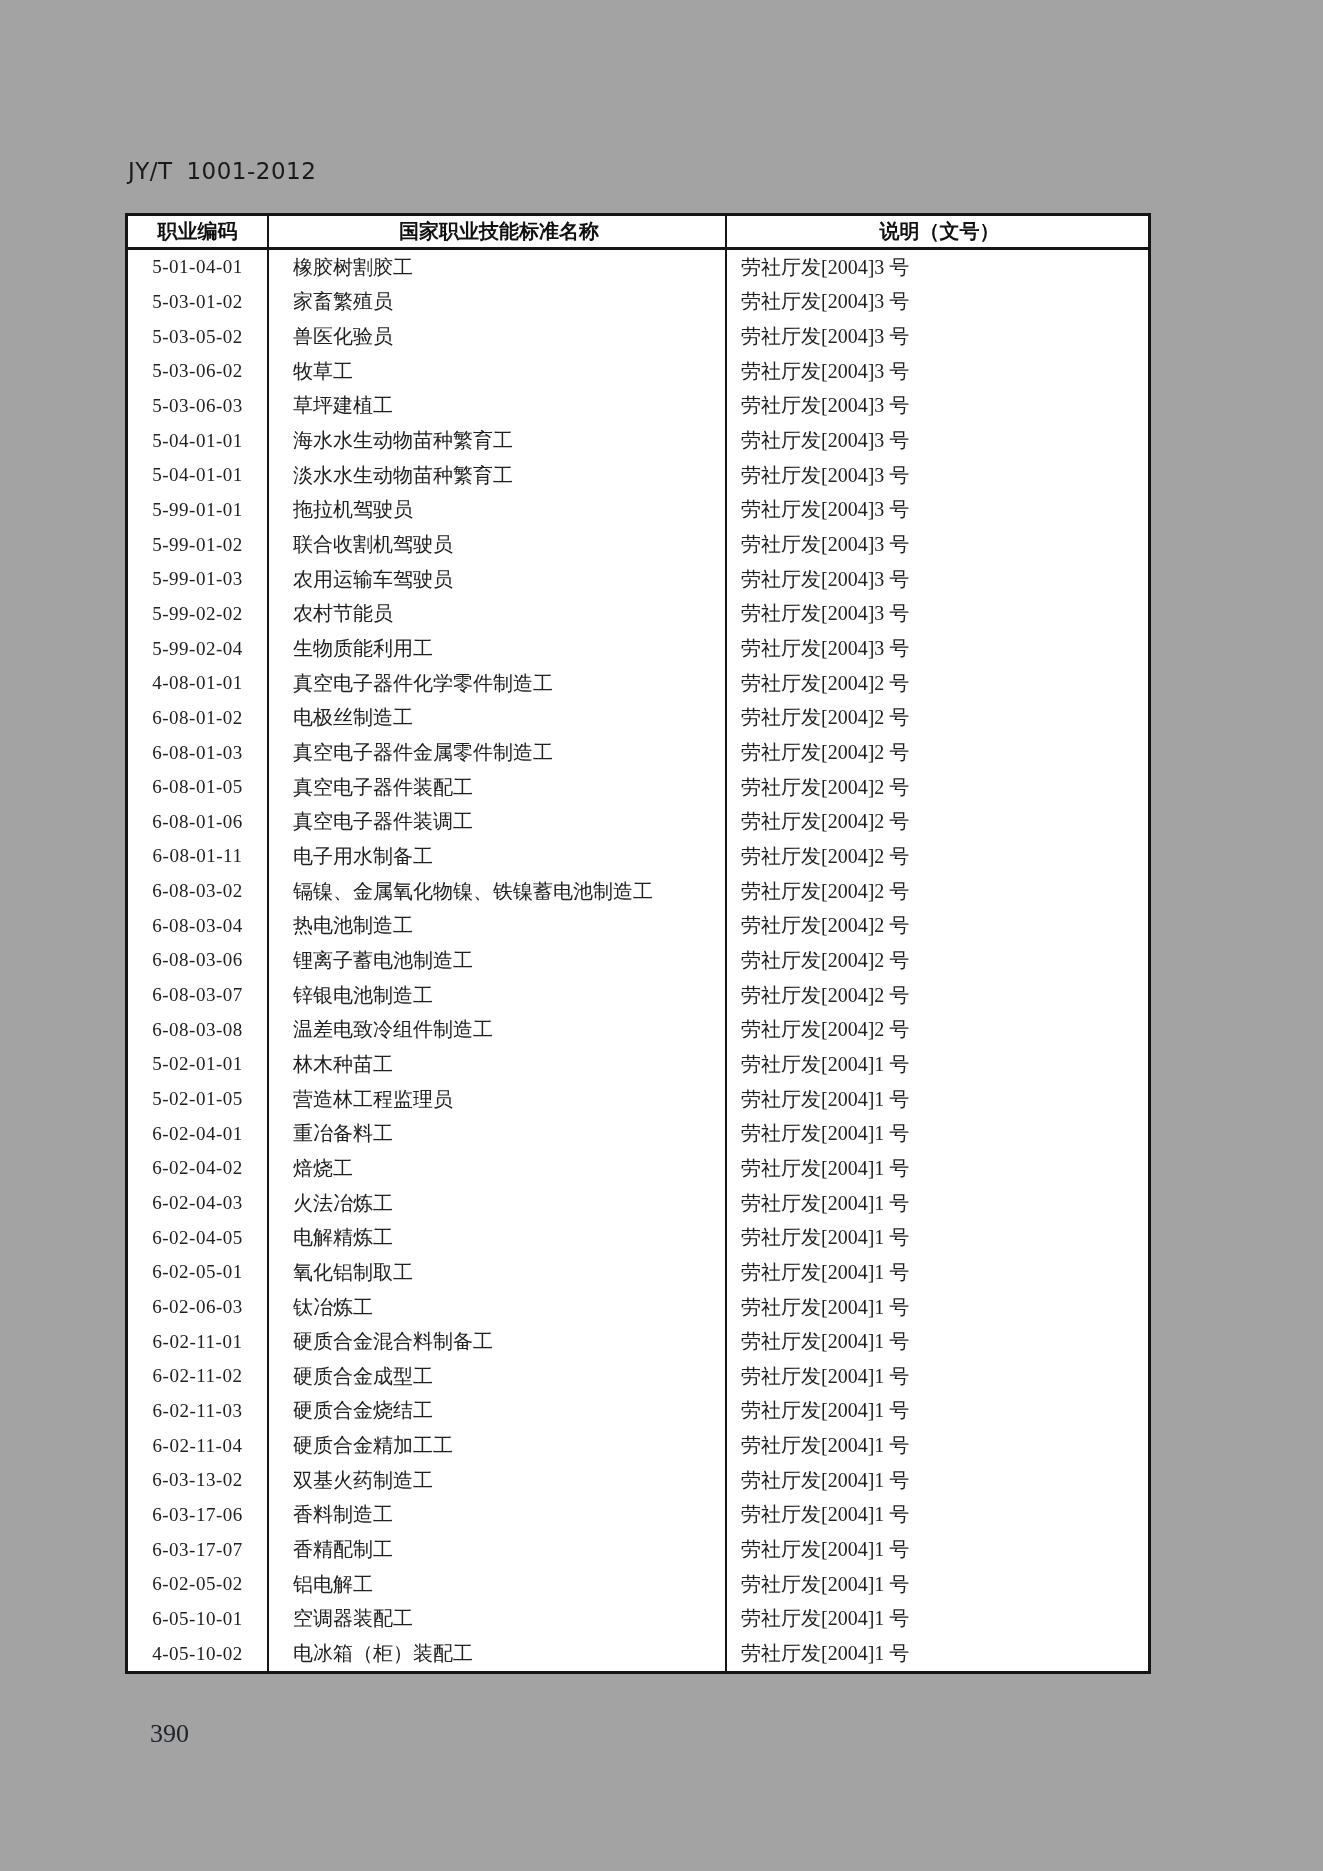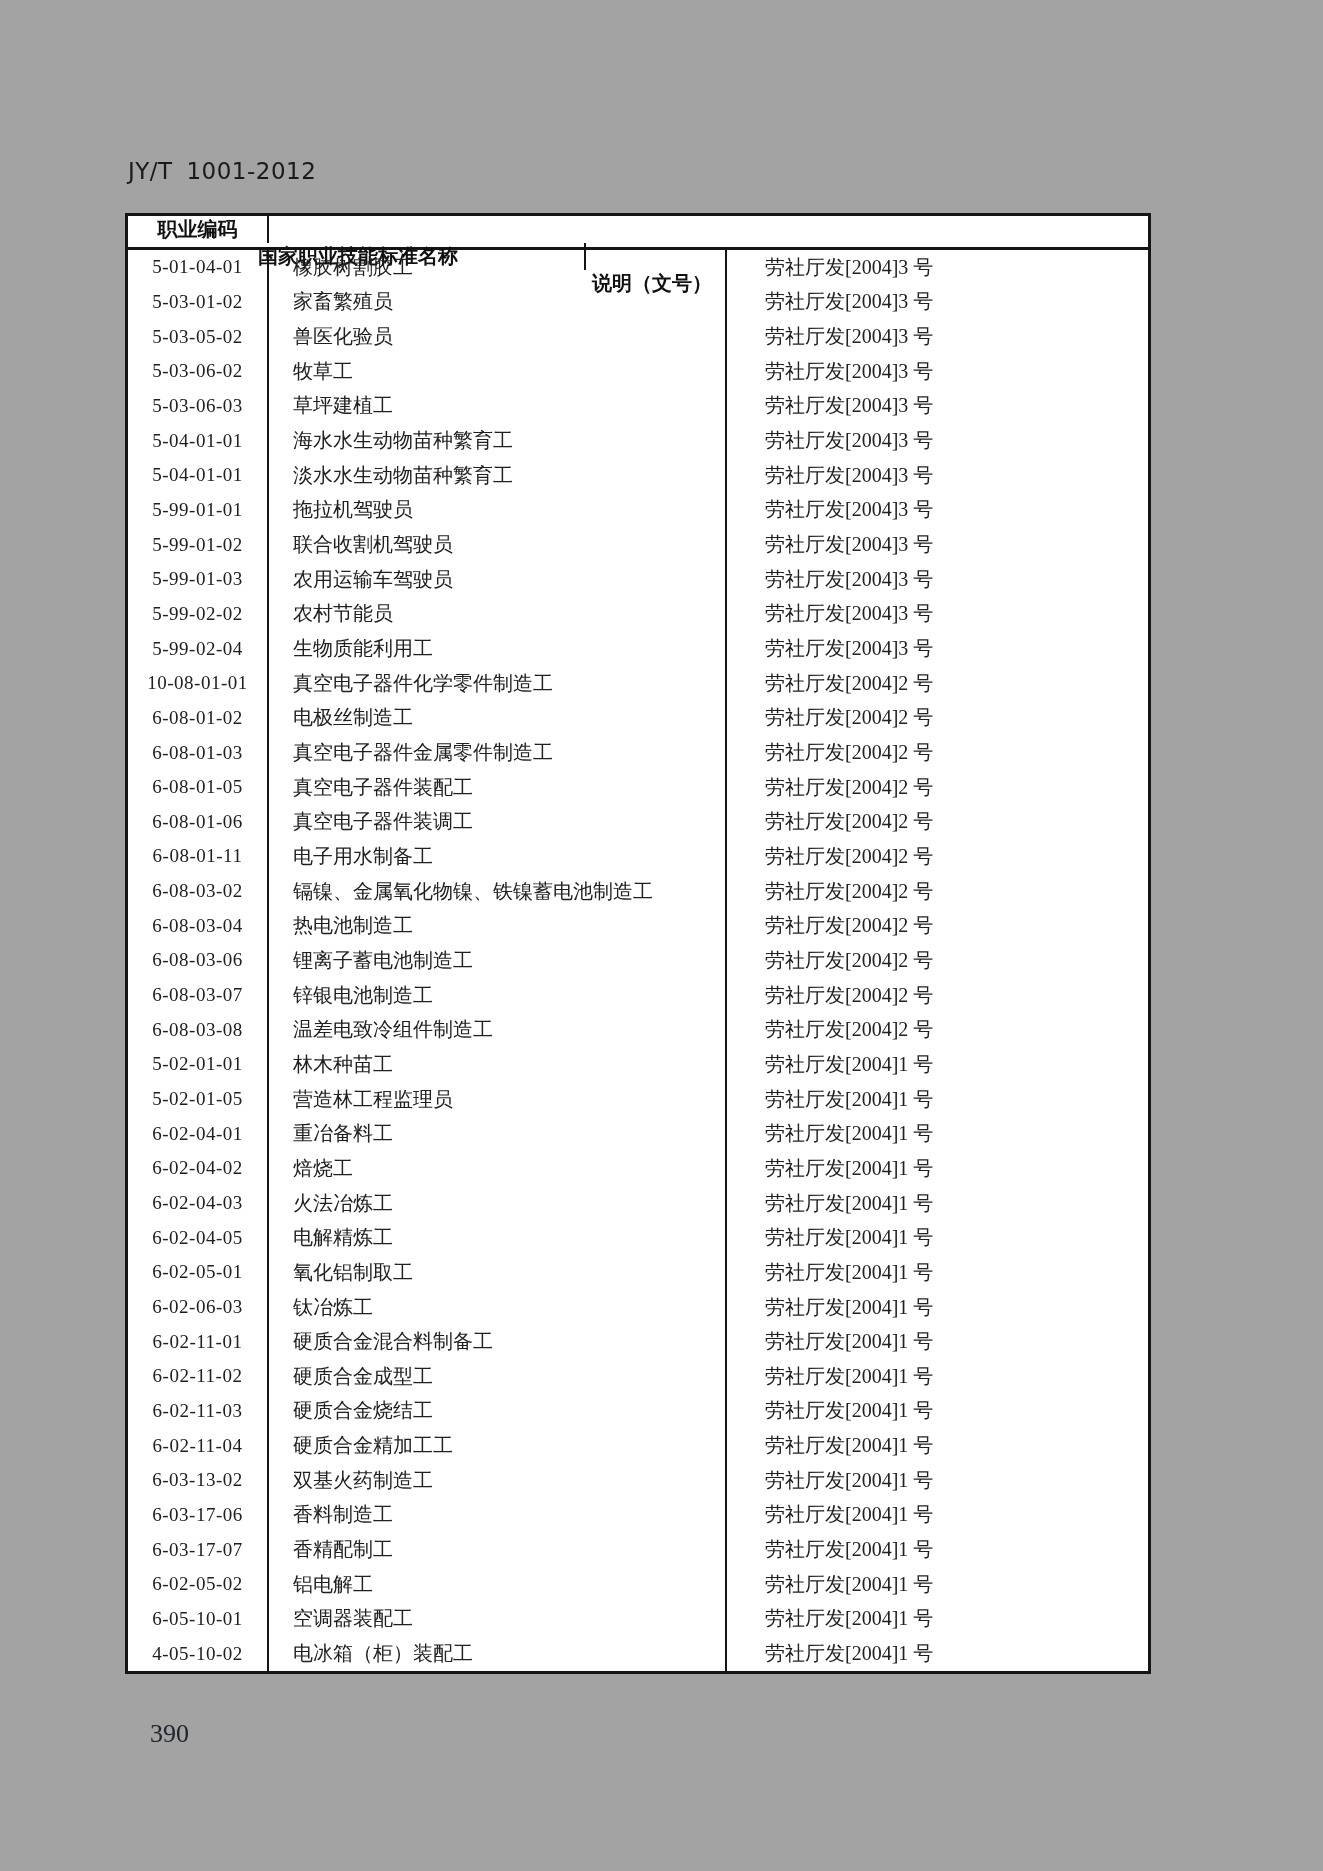--- a/index.html
+++ b/index.html
@@ -27,35 +27,34 @@
     border: 3px solid #151515;
     background: #fff;
   }
   .thead {
     display: flex; align-items: center;
     height: 34px;
     border-bottom: 3px solid #151515;
     font-family: "DejaVu Sans", sans-serif;
     font-weight: bold; font-size: 20px;
     color: #111;
-    flex-direction: column;
   }
   .tbody { width: 100%; }
   .trow {
     display: flex; align-items: center;
     height: 34.66px;
     font-size: 20px;
     color: #202020;
   }
   .c1 { width: 141px; text-align: center; border-right: 2px solid #151515; align-self: stretch;
         display: flex; align-items: center; justify-content: center; }
   .c2 { width: 458px; padding-left: 24px; border-right: 2px solid #151515; align-self: stretch;
         display: flex; align-items: center; }
   .c3 { flex: 1; padding-left: 14px; align-self: stretch;
-        display: flex; align-items: center; margin-left: 24px; }
+        display: flex; align-items: center; }
   .thead .c2, .thead .c3 { justify-content: center; padding-left: 4px; }
   .code-text { font-size: 19px; letter-spacing: 0.5px; }
   .page-number {
     position: absolute; left: 150px; top: 1719px;
     font-size: 26px; color: #20242c; text-align: right;
   }
 </style>
 </head>
 <body>
 
@@ -161,21 +160,21 @@
   <div class="trow">
     <div class="c1">
       <span class="code-text">5-99-02-04</span>
     </div>
     <div class="c2">生物质能利用工</div>
     <div class="c3">劳社厅发[2004]3 号</div>
   </div>
 
   <div class="trow">
     <div class="c1">
-      <span class="code-text">10-08-01-01</span>
+      <span class="code-text">4-08-01-01</span>
     </div>
     <div class="c2">真空电子器件化学零件制造工</div>
     <div class="c3">劳社厅发[2004]2 号</div>
   </div>
 
   <div class="trow">
     <div class="c1">
       <span class="code-text">6-08-01-02</span>
     </div>
     <div class="c2">电极丝制造工</div>

